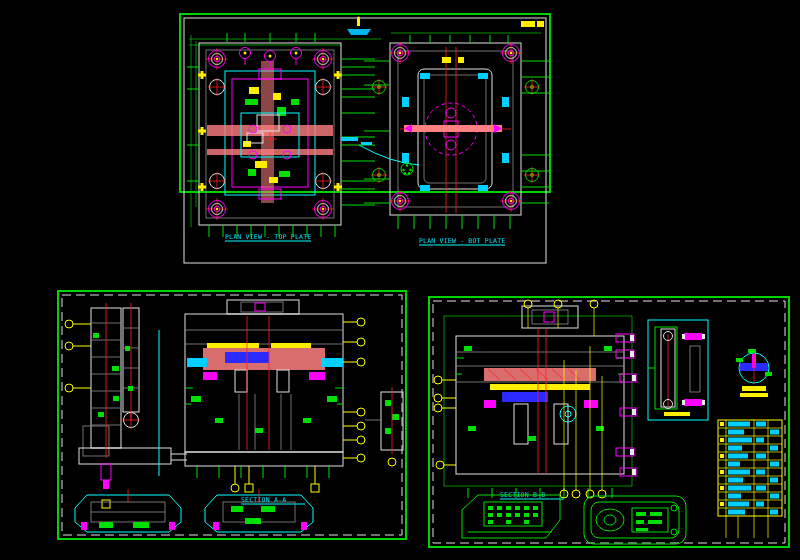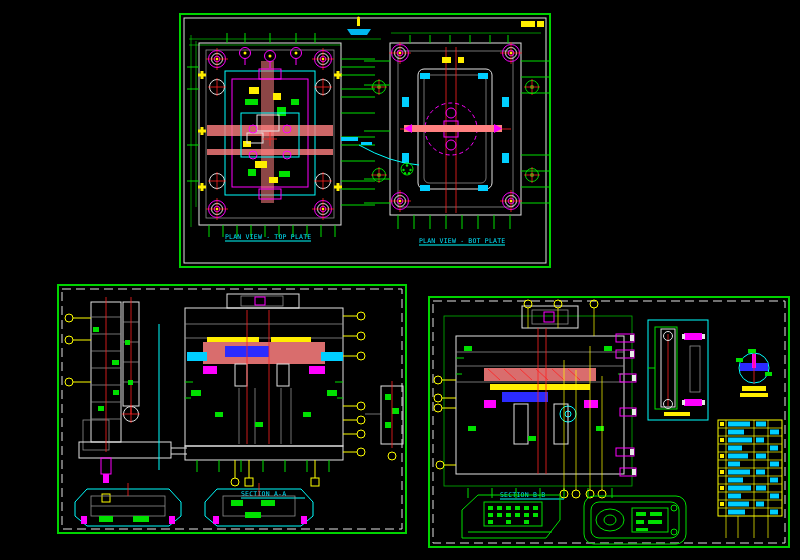--- a/index.html
+++ b/index.html
@@ -58,21 +58,21 @@
         <rect x="-4" y="-1.5" width="8" height="3" class="fy"></rect>
       </g>
       <g id="sym-mcirc">
         <circle r="5.5" class="sm" stroke-width="1.4"></circle>
         <circle r="1.5" class="fy"></circle>
         <line x1="0" y1="5.5" x2="0" y2="12" class="sm"></line>
       </g>
     </defs>
   </svg>
 
-  <div class="sheet" style="left:179px;top:13px;width:372px;height:255px;">
+  <div class="sheet" style="left:179px;top:13px;width:372px;height:180px;">
     <svg viewBox="0 0 368 251" width="368" height="251">
       <rect x="3" y="3" width="362" height="245" class="sw"></rect>
 
       <g>
         <line x1="8" y1="24" x2="200" y2="24" class="sgt"></line>
         <line x1="8" y1="30" x2="160" y2="30" class="sgt"></line>
         <line x1="10" y1="20" x2="10" y2="212" class="sgt"></line>
         <line x1="15" y1="26" x2="15" y2="192" class="sgt"></line>
         <line x1="210" y1="18" x2="360" y2="18" class="sgt"></line>
       </g>
@@ -253,21 +253,21 @@
         <circle cx="228" cy="158.2" r="1.2" class="fg"></circle>
       </g>
 
       <text x="44" y="224" class="cap">PLAN VIEW - TOP PLATE</text>
       <line x1="44" y1="226" x2="130" y2="226" class="sc"></line>
       <text x="238" y="228" class="cap">PLAN VIEW - BOT PLATE</text>
       <line x1="238" y1="230" x2="324" y2="230" class="sc"></line>
     </svg>
   </div>
 
-  <div class="sheet" style="left:57px;top:284px;width:350px;height:250px;">
+  <div class="sheet" style="left:57px;top:290px;width:350px;height:250px;">
     <svg viewBox="0 0 346 246" width="346" height="246">
       <rect x="3" y="3" width="340" height="240" class="sw" stroke-dasharray="9 5"></rect>
 
       <g transform="translate(20,16)">
         <rect x="12" y="0" width="30" height="140" class="sw"></rect>
         <rect x="44" y="0" width="16" height="104" class="sw"></rect>
         <rect x="4" y="118" width="26" height="30" class="swd"></rect>
         <rect x="0" y="140" width="92" height="16" class="sw"></rect>
         <line x1="92" y1="146" x2="108" y2="146" class="sw"></line>
         <line x1="92" y1="152" x2="108" y2="152" class="sw"></line>

